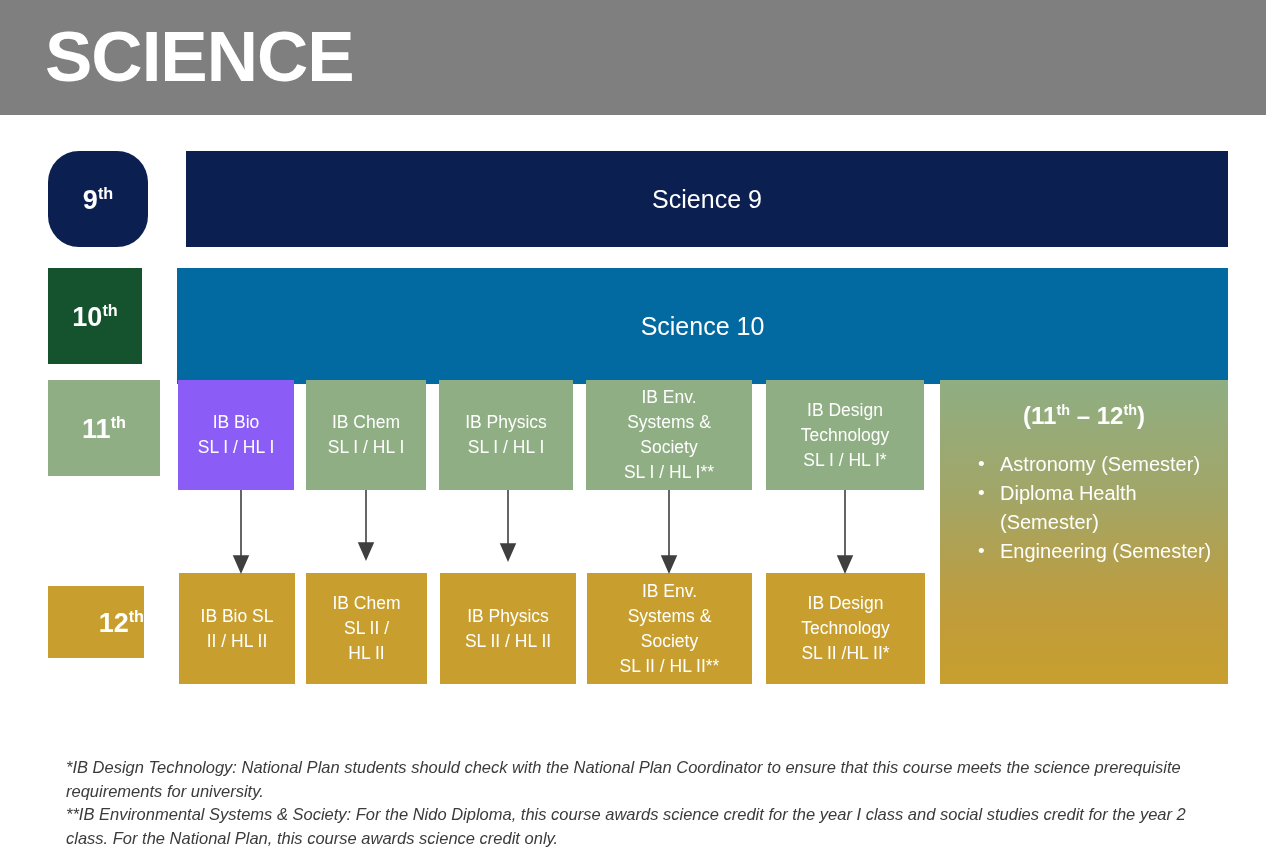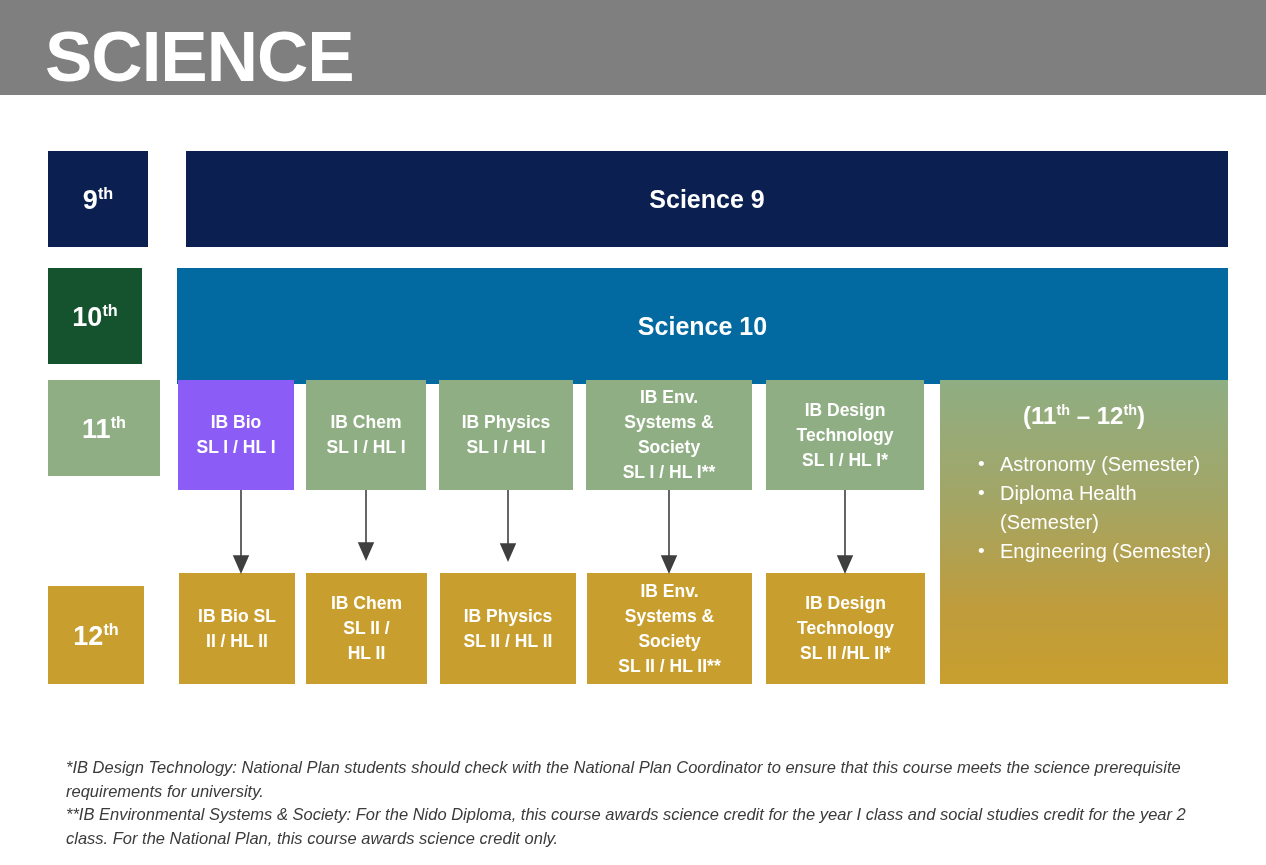--- a/index.html
+++ b/index.html
@@ -15,21 +15,21 @@
     overflow: hidden;
     position: relative;
   }
 
   
   .header-band {
     position: absolute;
     left: 0;
     top: 0;
     width: 1266px;
-    height: 95px;
+    height: 115px;
     background: #7f7f7f;
   }
   .header-title {
     position: absolute;
     left: 45px;
     top: 14px;
     font-size: 71px;
     font-weight: bold;
     color: #ffffff;
     letter-spacing: -1px;
@@ -39,21 +39,21 @@
 
   
   .block {
     position: absolute;
     box-sizing: border-box;
     color: #ffffff;
     display: flex;
     align-items: center;
     justify-content: center;
     text-align: center;
-    font-weight: bold;
+    font-weight: normal;
   }
 
   
   .grade-chip {
     font-size: 27px;
     font-weight: bold;
     line-height: 1;
   }
   .grade-chip sup {
     font-size: 0.6em;
@@ -137,21 +137,21 @@
     margin: 0;
   }
 </style>
 </head>
 <body>
 
 <div class="header-band">
   <div class="header-title">SCIENCE</div>
 </div>
 
-<div class="block grade-chip" style="left:48px; top:151px; width:100px; height:96px; background:#0B1F51;">
+<div class="block grade-chip" style="left:48px; top:151px; width:100px; height:96px; background:#0B1F51;border-radius:31px;">
   <span><span>9</span><sup>th</sup></span>
 </div>
 <div class="block wide-bar" style="left:186px; top:151px; width:1042px; height:96px; background:#0B1F51;">
   <span>Science 9</span>
 </div>
 
 <div class="block grade-chip" style="left:48px; top:268px; width:94px; height:96px; background:#14532d;">
   <span><span>10</span><sup>th</sup></span>
 </div>
 <div class="block wide-bar" style="left:177px; top:268px; width:1051px; height:116px; background:#0369a1;">
@@ -204,21 +204,21 @@
   <div class="elective-title">
     <span>(11</span><sup>th</sup><span> – 12</span><sup>th</sup><span>)</span>
   </div>
   <ul class="elective-list">
     <li>Astronomy (Semester)</li>
     <li>Diploma Health (Semester)</li>
     <li>Engineering (Semester)</li>
   </ul>
 </div>
 
-<div class="block grade-chip" style="left:48px; top:586px; width:96px; height:98px; background:#C89F2E;">
+<div class="block grade-chip" style="left:48px; top:586px; width:96px; height:72px; background:#C89F2E;justify-content:flex-end;">
   <span><span>12</span><sup>th</sup></span>
 </div>
 
 <div class="block course-box" style="left:179px; top:573px; width:116px; height:111px; background:#C89F2E;">
   <span>
     <span>IB Bio SL</span><br>
     <span>II / HL II</span>
   </span>
 </div>
 

